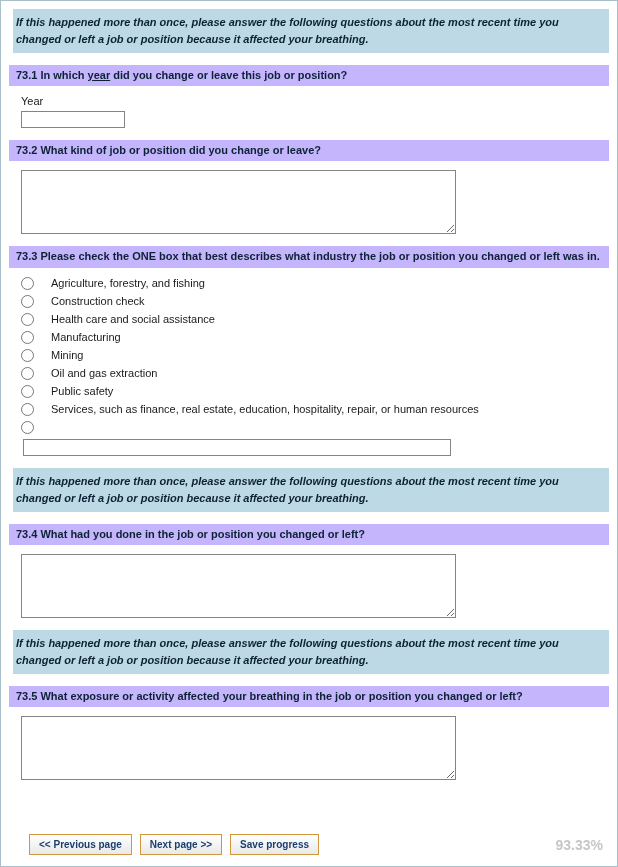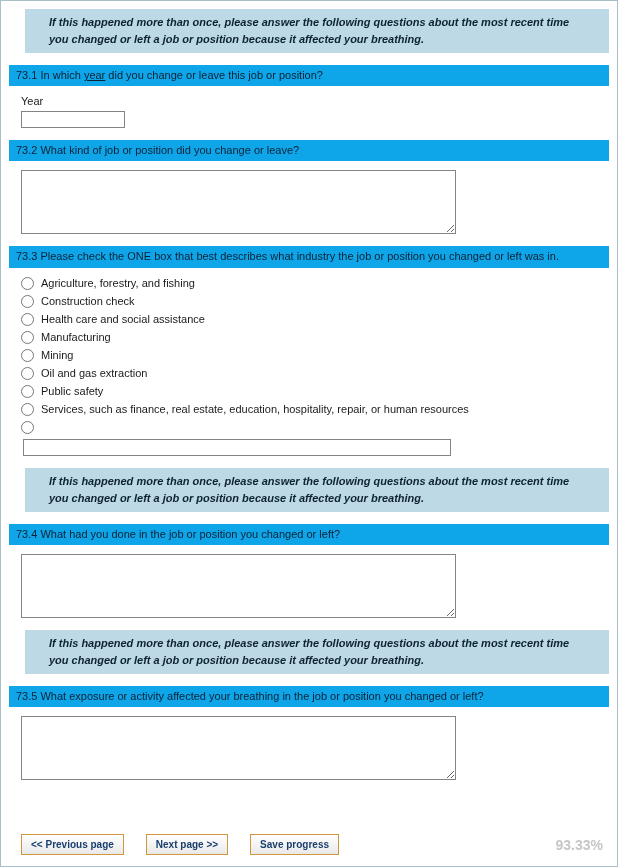--- a/index.html
+++ b/index.html
@@ -14,28 +14,28 @@
     font-family: "Liberation Sans", sans-serif;
     font-size: 11px;
     color: #1a1a1a;
     overflow: hidden;
   }
   .banner {
     background: #bdd9e5;
     color: #0d2235;
     font-weight: bold;
     font-style: italic;
-    padding: 5px 24px;
+    padding: 5px 3px;
     line-height: 1.55;
-    margin: 0 0 12px 16px;
+    margin: 0 0 12px 4px;
   }
   .qheader {
-    background: #0ea5e9;
+    background: #c4b5fd;
     color: #0d2235;
-    font-weight: normal;
+    font-weight: bold;
     padding: 4px 7px;
     margin: 12px 0 9px 0;
     line-height: 1.2;
   }
   .u { text-decoration: underline; }
   .indent { margin-left: 12px; }
   .field-label { margin: 2px 0 4px 0; color: #1a1a1a; }
   .text-input {
     border: 1px solid #848484;
     background: #fff;
@@ -53,37 +53,37 @@
     border: 1px solid #848484;
     font-family: "Liberation Sans", sans-serif;
     font-size: 11px;
     resize: both;
     margin-bottom: 12px;
   }
   .radio-list { margin-bottom: 2px; }
   .radio-row {
     display: flex;
     align-items: center;
-    gap: 7px;
+    gap: 17px;
     margin: 5px 0;
     cursor: pointer;
   }
   .radio-row input[type="radio"] {
     margin: 0;
     width: 13px;
     height: 13px;
   }
   .footer {
     position: absolute;
-    left: 20px;
+    left: 28px;
     right: 14px;
     bottom: 11px;
     display: flex;
     align-items: center;
-    gap: 22px;
+    gap: 8px;
   }
   .nav-btn {
     font-family: "Liberation Sans", sans-serif;
     font-size: 10px;
     font-weight: bold;
     color: #1a3f6f;
     background: linear-gradient(#ffffff, #e9e9e9);
     border: 1px solid #d0973f;
     padding: 4px 9px;
     cursor: pointer;

